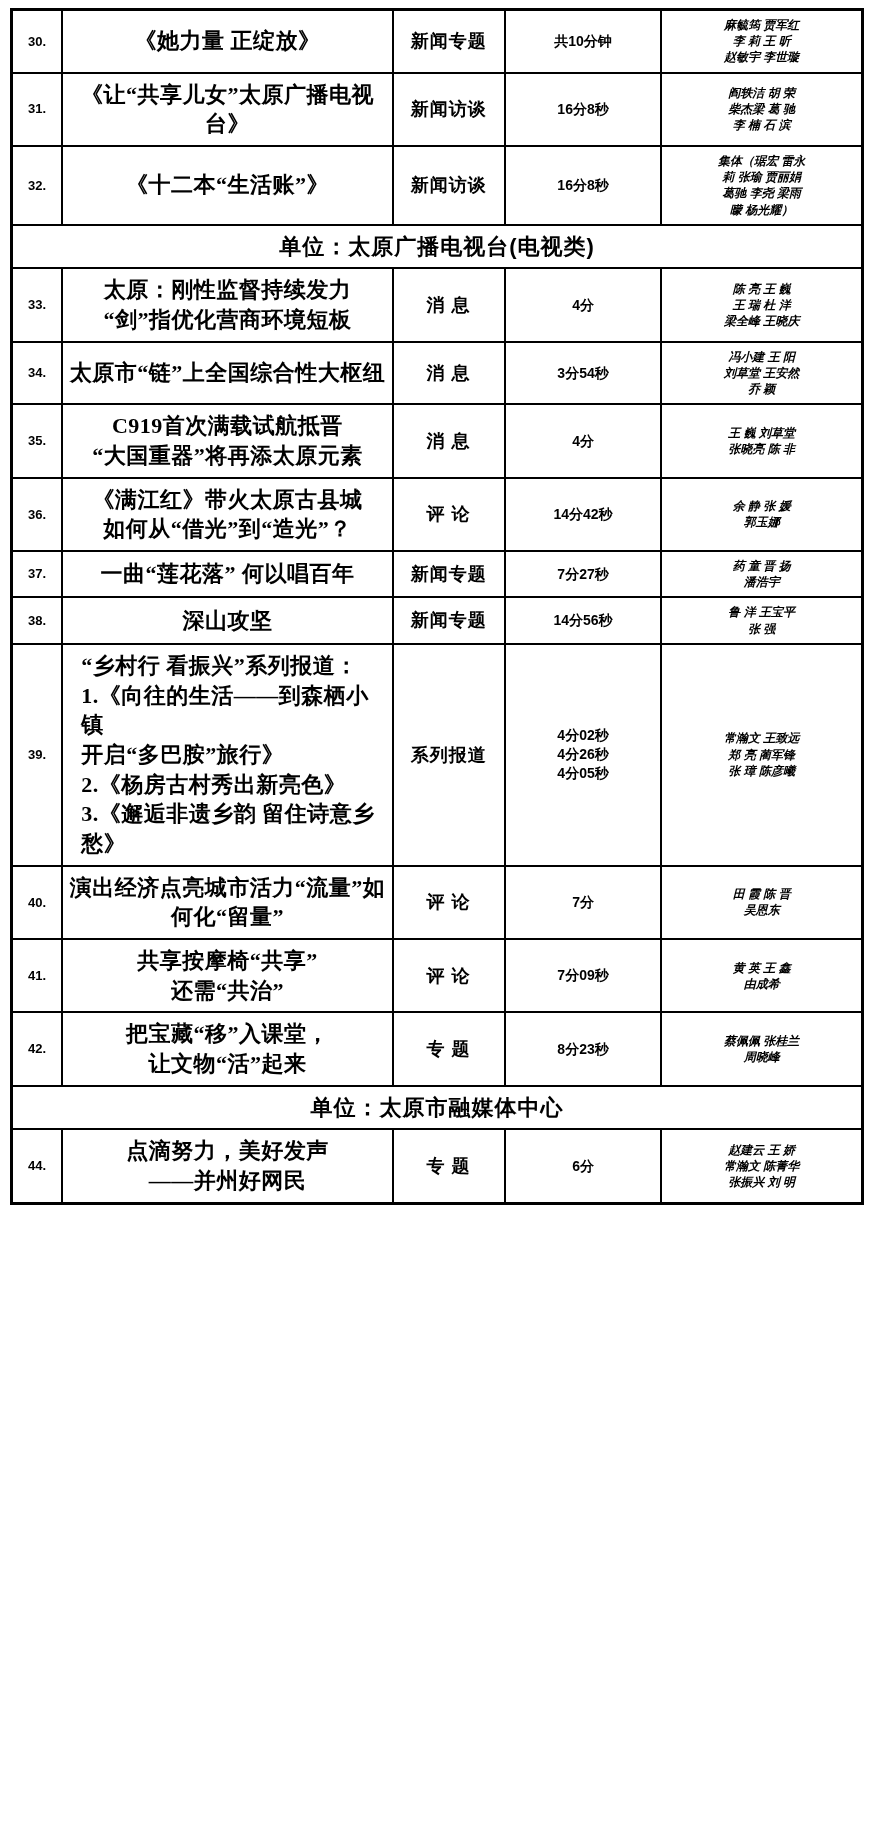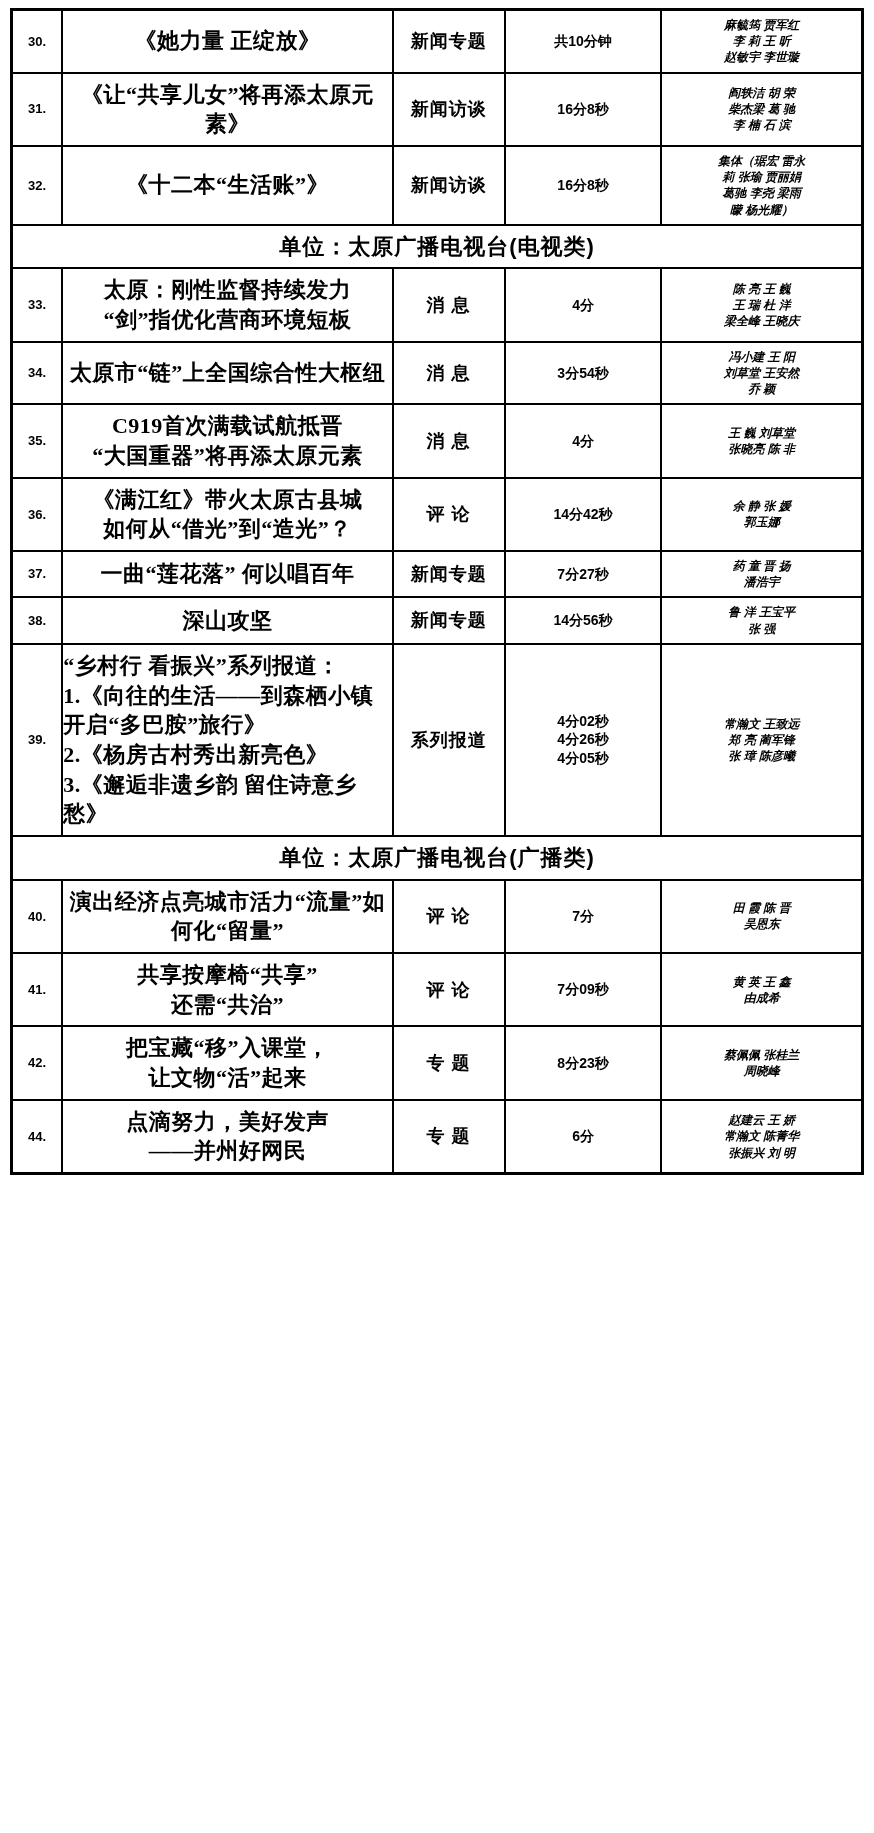--- a/index.html
+++ b/index.html
@@ -41,21 +41,21 @@
     font-size: 13px;
     font-weight: bold;
   }
   td.title {
     font-size: 22px;
     letter-spacing: 0.5px;
     font-family: Liberation Serif, serif;
   }
   td.title.left {
     text-align: left;
-    padding-left: 0;
+    padding-left: 18px;
   }
   td.cat {
     font-size: 18px;
     letter-spacing: 1px;
     white-space: nowrap;
   }
   td.dur {
     font-size: 14px;
   }
   td.auth {
@@ -90,21 +90,21 @@
           <td class="num">30.</td>
           <td class="title multiline">《她力量  正绽放》</td>
           <td class="cat multiline">新闻专题</td>
           <td class="dur multiline">共10分钟</td>
           <td class="auth multiline">麻毓筠  贾军红
 李  莉  王  昕
 赵敏宇  李世璇</td>
         </tr>
         <tr>
           <td class="num">31.</td>
-          <td class="title multiline">《让“共享儿女”将再添太原元素》</td>
+          <td class="title multiline">《让“共享儿女”太原广播电视台》</td>
           <td class="cat multiline">新闻访谈</td>
           <td class="dur multiline">16分8秒</td>
           <td class="auth multiline">阎轶洁  胡  荣
 柴杰梁  葛  驰
 李  楠  石  滨</td>
         </tr>
         <tr>
           <td class="num">32.</td>
           <td class="title multiline">《十二本“生活账”》</td>
           <td class="cat multiline">新闻访谈</td>
@@ -180,23 +180,20 @@
 愁》</td>
           <td class="cat multiline">系列报道</td>
           <td class="dur multiline">4分02秒
 4分26秒
 4分05秒</td>
           <td class="auth multiline">常瀚文  王致远
 郑  亮  蔺军锋
 张  璋  陈彦曦</td>
         </tr>
         <tr>
-          <td class="unit multiline" colspan="5">单位：太原广播电视台(广播类)</td>
-        </tr>
-        <tr>
           <td class="num">40.</td>
           <td class="title multiline">演出经济点亮城市活力“流量”如
 何化“留量”</td>
           <td class="cat multiline">评  论</td>
           <td class="dur multiline">7分</td>
           <td class="auth multiline">田  霞  陈  晋
 吴恩东</td>
         </tr>
         <tr>
           <td class="num">41.</td>
@@ -208,20 +205,23 @@
 由成希</td>
         </tr>
         <tr>
           <td class="num">42.</td>
           <td class="title multiline">把宝藏“移”入课堂，
 让文物“活”起来</td>
           <td class="cat multiline">专  题</td>
           <td class="dur multiline">8分23秒</td>
           <td class="auth multiline">蔡佩佩  张桂兰
 周晓峰</td>
+        </tr>
+        <tr>
+          <td class="unit multiline" colspan="5">单位：太原市融媒体中心</td>
         </tr>
         <tr>
           <td class="num">44.</td>
           <td class="title multiline">点滴努力，美好发声
 ——并州好网民</td>
           <td class="cat multiline">专  题</td>
           <td class="dur multiline">6分</td>
           <td class="auth multiline">赵建云  王  娇
 常瀚文  陈菁华
 张振兴  刘  明</td>

